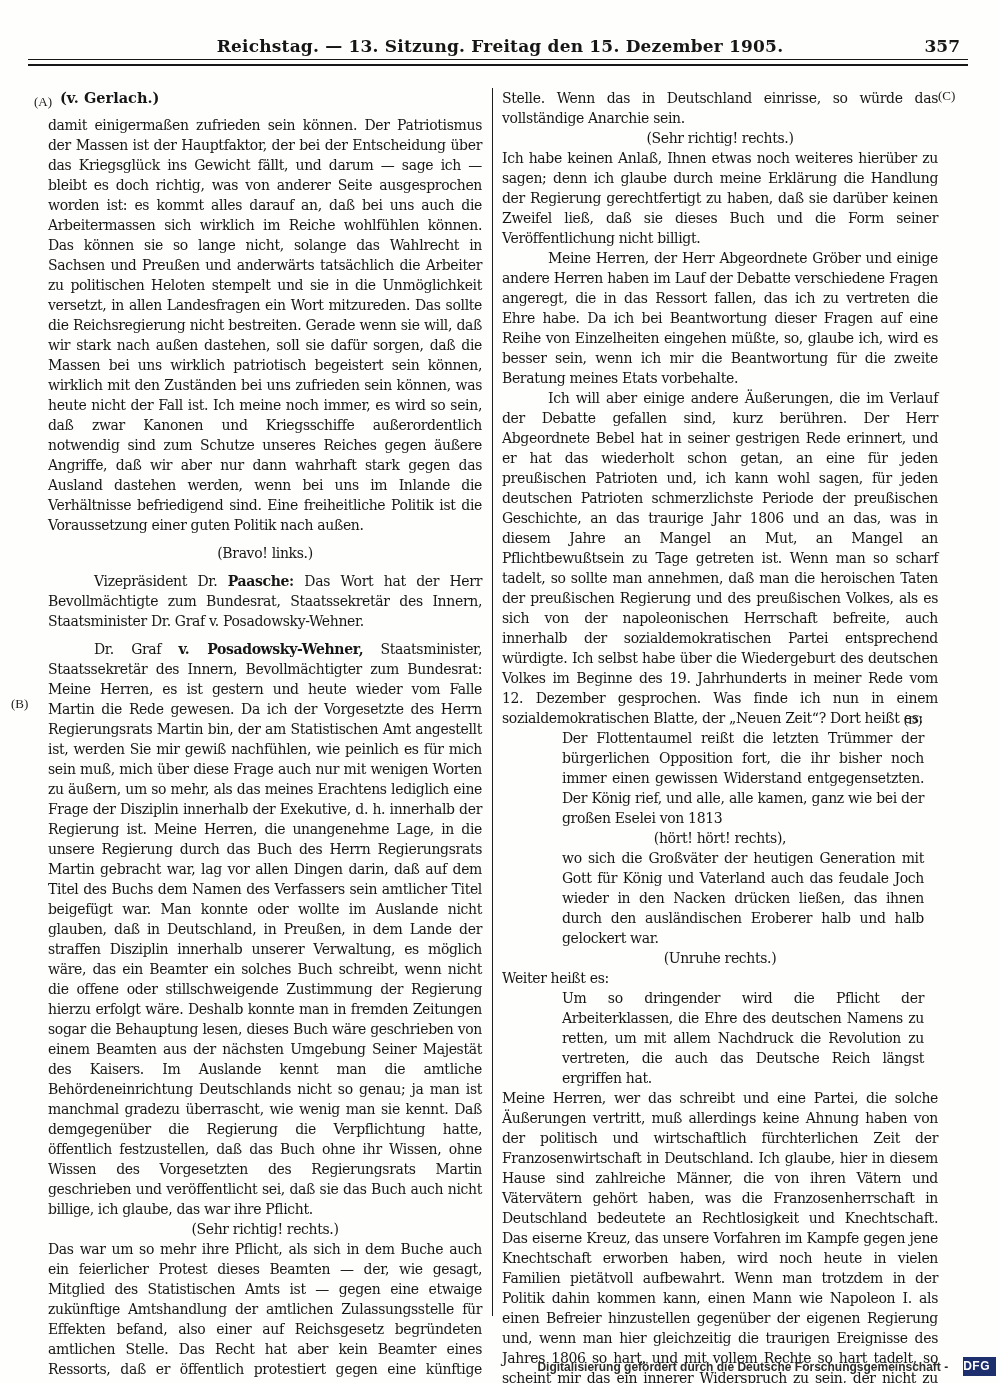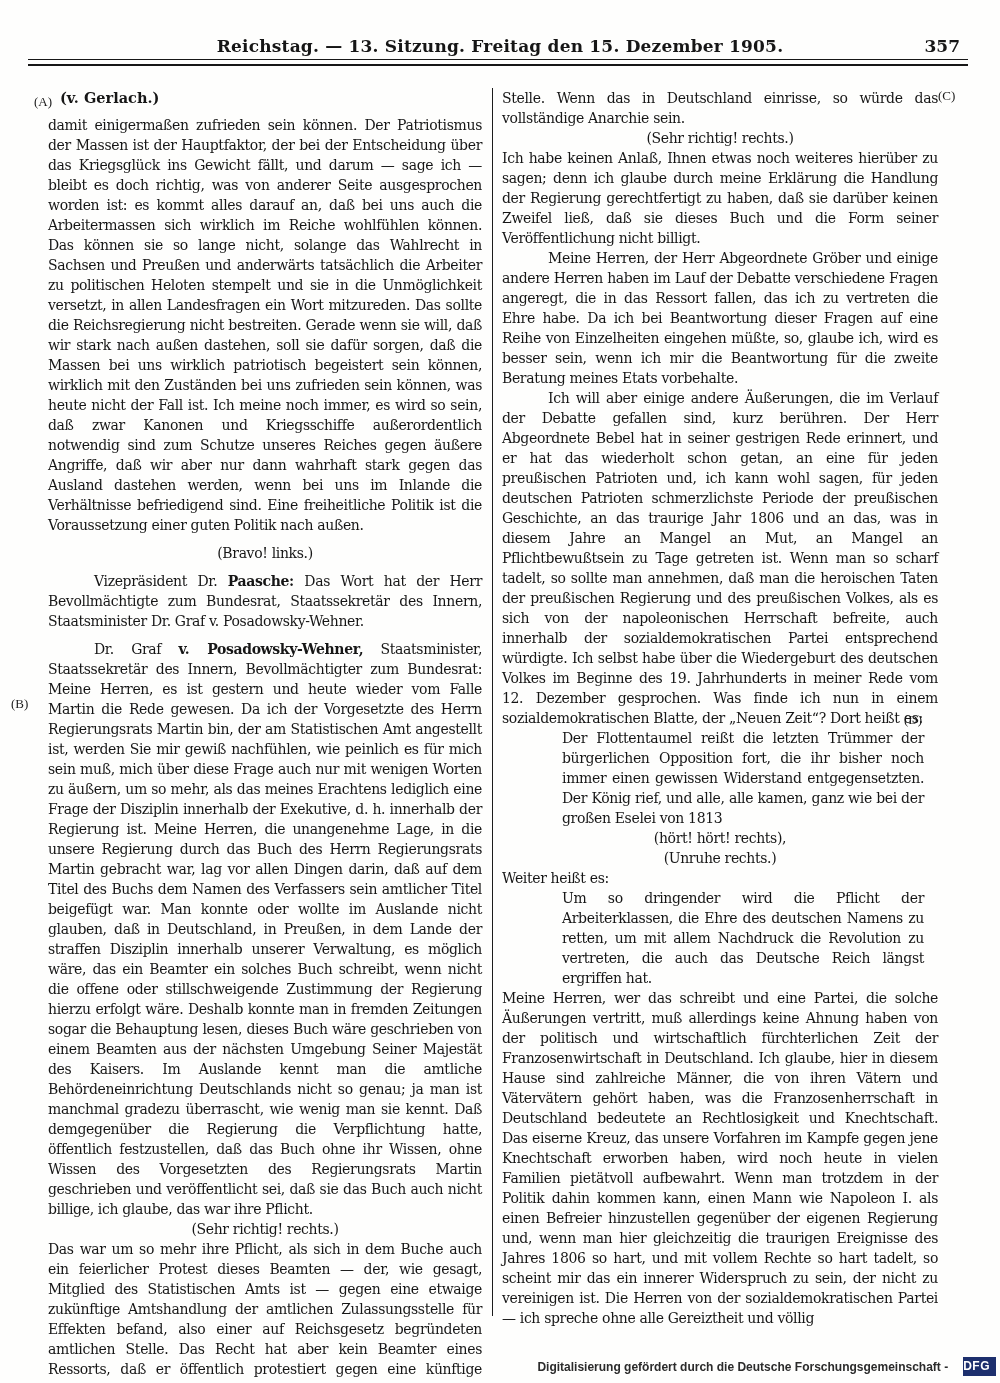--- a/index.html
+++ b/index.html
@@ -132,20 +132,21 @@
       </div>
     <div class="col-divider"></div>
     <div class="col col-right">
         <div class="para"><span>Stelle. Wenn das in Deutschland einrisse, so würde das vollständige Anarchie sein.</span></div>
         <div class="center">(Sehr richtig! rechts.)</div>
         <div class="para"><span>Ich habe keinen Anlaß, Ihnen etwas noch weiteres hierüber zu sagen; denn ich glaube durch meine Erklärung die Handlung der Regierung gerechtfertigt zu haben, daß sie darüber keinen Zweifel ließ, daß sie dieses Buch und die Form seiner Veröffentlichung nicht billigt.</span></div>
         <div class="para indent"><span>Meine Herren, der Herr Abgeordnete Gröber und einige andere Herren haben im Lauf der Debatte verschiedene Fragen angeregt, die in das Ressort fallen, das ich zu vertreten die Ehre habe. Da ich bei Beantwortung dieser Fragen auf eine Reihe von Einzelheiten eingehen müßte, so, glaube ich, wird es besser sein, wenn ich mir die Beantwortung für die zweite Beratung meines Etats vorbehalte.</span></div>
         <div class="para indent"><span>Ich will aber einige andere Äußerungen, die im Verlauf der Debatte gefallen sind, kurz berühren. Der Herr Abgeordnete Bebel hat in seiner gestrigen Rede erinnert, und er hat das wiederholt schon getan, an eine für jeden preußischen Patrioten und, ich kann wohl sagen, für jeden deutschen Patrioten schmerzlichste Periode der preußischen Geschichte, an das traurige Jahr 1806 und an das, was in diesem Jahre an Mangel an Mut, an Mangel an Pflichtbewußtsein zu Tage getreten ist. Wenn man so scharf tadelt, so sollte man annehmen, daß man die heroischen Taten der preußischen Regierung und des preußischen Volkes, als es sich von der napoleonischen Herrschaft befreite, auch innerhalb der sozialdemokratischen Partei entsprechend würdigte. Ich selbst habe über die Wiedergeburt des deutschen Volkes im Beginne des 19. Jahrhunderts in meiner Rede vom 12. Dezember gesprochen. Was finde ich nun in einem sozialdemokratischen Blatte, der „Neuen Zeit“? Dort heißt es:</span></div>
         <div class="quote">Der Flottentaumel reißt die letzten Trümmer der bürgerlichen Opposition fort, die ihr bisher noch immer einen gewissen Widerstand entgegensetzten. Der König rief, und alle, alle kamen, ganz wie bei der großen Eselei von 1813</div>
         <div class="center">(hört! hört! rechts),</div>
+        <div class="quote">wo sich die Großväter der heutigen Generation mit Gott für König und Vaterland auch das feudale Joch wieder in den Nacken drücken ließen, das ihnen durch den ausländischen Eroberer halb und halb gelockert war.</div>
         <div class="center">(Unruhe rechts.)</div>
         <div class="para"><span>Weiter heißt es:</span></div>
         <div class="quote">Um so dringender wird die Pflicht der Arbeiterklassen, die Ehre des deutschen Namens zu retten, um mit allem Nachdruck die Revolution zu vertreten, die auch das Deutsche Reich längst ergriffen hat.</div>
         <div class="para"><span>Meine Herren, wer das schreibt und eine Partei, die solche Äußerungen vertritt, muß allerdings keine Ahnung haben von der politisch und wirtschaftlich fürchterlichen Zeit der Franzosenwirtschaft in Deutschland. Ich glaube, hier in diesem Hause sind zahlreiche Männer, die von ihren Vätern und Vätervätern gehört haben, was die Franzosenherrschaft in Deutschland bedeutete an Rechtlosigkeit und Knechtschaft. Das eiserne Kreuz, das unsere Vorfahren im Kampfe gegen jene Knechtschaft erworben haben, wird noch heute in vielen Familien pietätvoll aufbewahrt. Wenn man trotzdem in der Politik dahin kommen kann, einen Mann wie Napoleon I. als einen Befreier hinzustellen gegenüber der eigenen Regierung und, wenn man hier gleichzeitig die traurigen Ereignisse des Jahres 1806 so hart, und mit vollem Rechte so hart tadelt, so scheint mir das ein innerer Widerspruch zu sein, der nicht zu vereinigen ist. Die Herren von der sozialdemokratischen Partei — ich spreche ohne alle Gereiztheit und völlig</span></div>
       </div>
   </div>
 
   <div class="dfg-footer">
     <span>Digitalisierung gefördert durch die Deutsche Forschungsgemeinschaft -</span>
     <span class="dfg-box">DFG</span>

